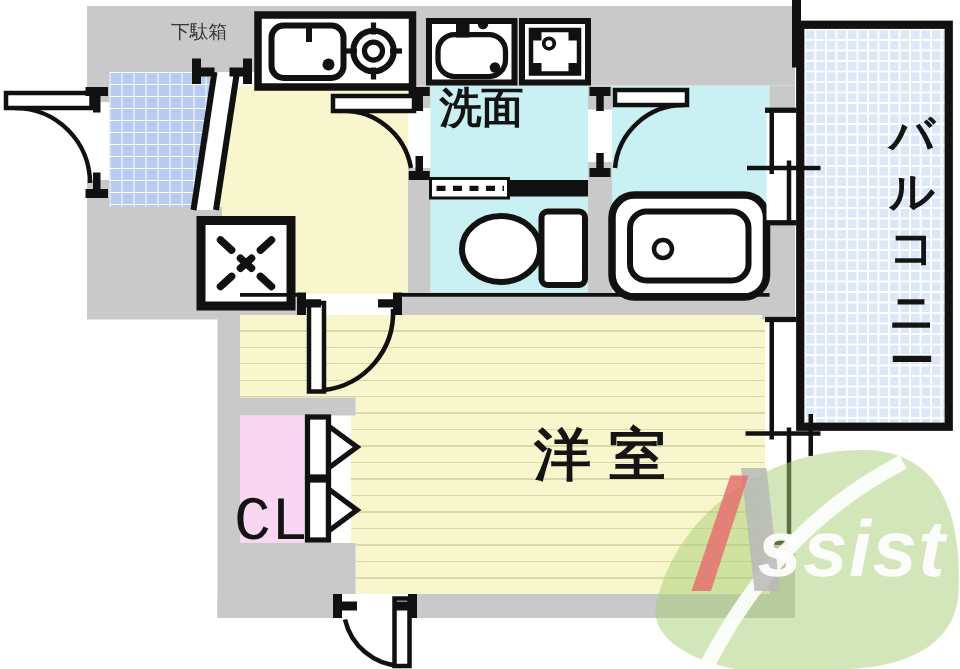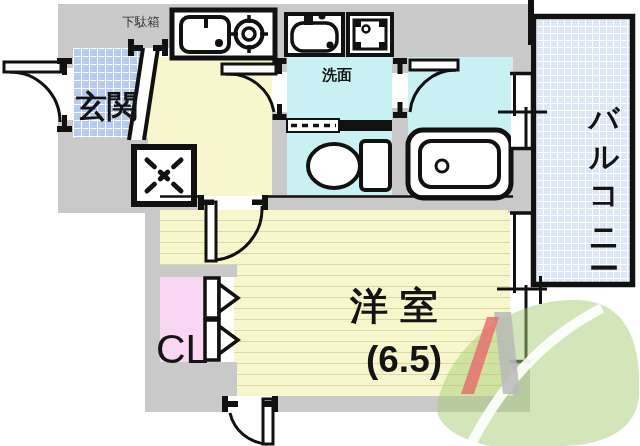--- a/index.html
+++ b/index.html
@@ -10,21 +10,21 @@
   .floor-yellow{background:#f8f6cd;}
   .floor-stripes{background:repeating-linear-gradient(to bottom,#f8f6cd 0px,#f8f6cd 10px,#dcd9a8 10px,#dcd9a8 11px);}
   .floor-cyan{background:#c9f1f3;}
   .floor-pink{background:#f9d6f1;}
   .tile-entrance{background-color:#b7cbf1;
       background-image:linear-gradient(#ffffff 1px,transparent 1px),linear-gradient(90deg,#ffffff 1px,transparent 1px);
       background-size:8px 8px;}
   .tile-balcony{background-color:#dce7f7;
       background-image:linear-gradient(#ffffff 1px,transparent 1px),linear-gradient(90deg,#ffffff 1px,transparent 1px);
       background-size:7px 7px;}
-  .lbl{position:absolute;color:#141414;font-weight:bold;text-align:center;line-height:1.05;white-space:nowrap;}
+  .lbl{position:absolute;color:#141414;font-weight:bold;text-align:left;line-height:1.05;white-space:nowrap;font-family:Liberation Mono, monospace;}
   #lbl-balcony{writing-mode:vertical-rl;text-orientation:mixed;letter-spacing:8px;}
   #watermark-rest{position:absolute;left:505px;top:336px;font-size:53px;font-weight:bold;font-style:italic;
       color:#ffffff;opacity:0.95;letter-spacing:1px;z-index:51;}
   svg{position:absolute;left:0;top:0;}
 </style>
 </head>
 <body>
 
 <div id="plan">
 
@@ -196,33 +196,32 @@
       <path d="M393,118 h14 v-6 h-4.5 v-10 h-5 v10 h-4.5 z"></path>
 
       <path d="M198,195 v15 h6 v-5 h10 v-5.5 h-10 v-4.5 z"></path>
       <path d="M268,195 v15 h-6 v-5 h-10 v-5.5 h10 v-4.5 z"></path>
 
       <path d="M222,396 v16 h6 v-5 h10 v-6 h-10 v-5 z"></path>
       <path d="M278,396 v16 h-6 v-5 h-10 v-6 h10 v-5 z"></path>
     </g>
   </svg>
 
-  <div class="lbl" id="lbl-entrance" style="left:72px;top:91px;width:70px;font-size:31px;">玄関</div>
   <div class="lbl" style="left:114px;top:16px;width:54px;font-size:12.5px;font-weight:normal;color:#333;">下駄箱</div>
-  <div class="lbl" style="left:293px;top:62px;width:88px;font-size:15px;line-height:25px;">
+  <div class="lbl" style="left:293px;top:62px;width:88px;font-size:28px;line-height:25px;">
     <div>洗面</div>
   </div>
-  <div class="lbl" style="left:328px;top:287px;width:132px;font-size:38px;letter-spacing:12px;text-indent:12px;">洋室</div>
-  <div class="lbl" style="left:334px;top:341px;width:140px;font-size:37px;font-weight:bold;">(6.5)</div>
+  <div class="lbl" style="left:344px;top:287px;width:132px;font-size:38px;letter-spacing:12px;text-indent:12px;">洋室</div>
   <div class="lbl" style="left:156px;top:328px;width:50px;font-size:41px;font-weight:500;">CL</div>
   <div class="lbl" id="lbl-balcony" style="left:578px;top:55px;width:42px;height:235px;font-size:30px;">バルコニー</div>
 
   <svg width="640" height="446" viewBox="0 0 640 446" style="z-index:50;">
     <g>
       <path d="M437,405 C450,340 515,298 578,300 C630,302 641,348 639,395 C637,432 600,446 560,446 L490,446 C460,440 435,426 437,405 Z" fill="#a8cd73" fill-opacity="0.5" stroke="none"></path>
       <path d="M470,446 C500,388 540,340 602,308" fill="none" stroke="#ffffff" stroke-width="10" stroke-opacity="0.9"></path>
     </g>
     <g>
       <polygon points="494,312 511,312 520,394 503,394" fill="#b8b8b8" fill-opacity="0.85"></polygon>
       <polygon points="487,317 499,317 474,394 461,394" fill="#e87070" fill-opacity="0.85"></polygon>
     </g>
   </svg>
+  <div id="watermark-rest">ssist</div>
 </div>
 
 </body></html>

